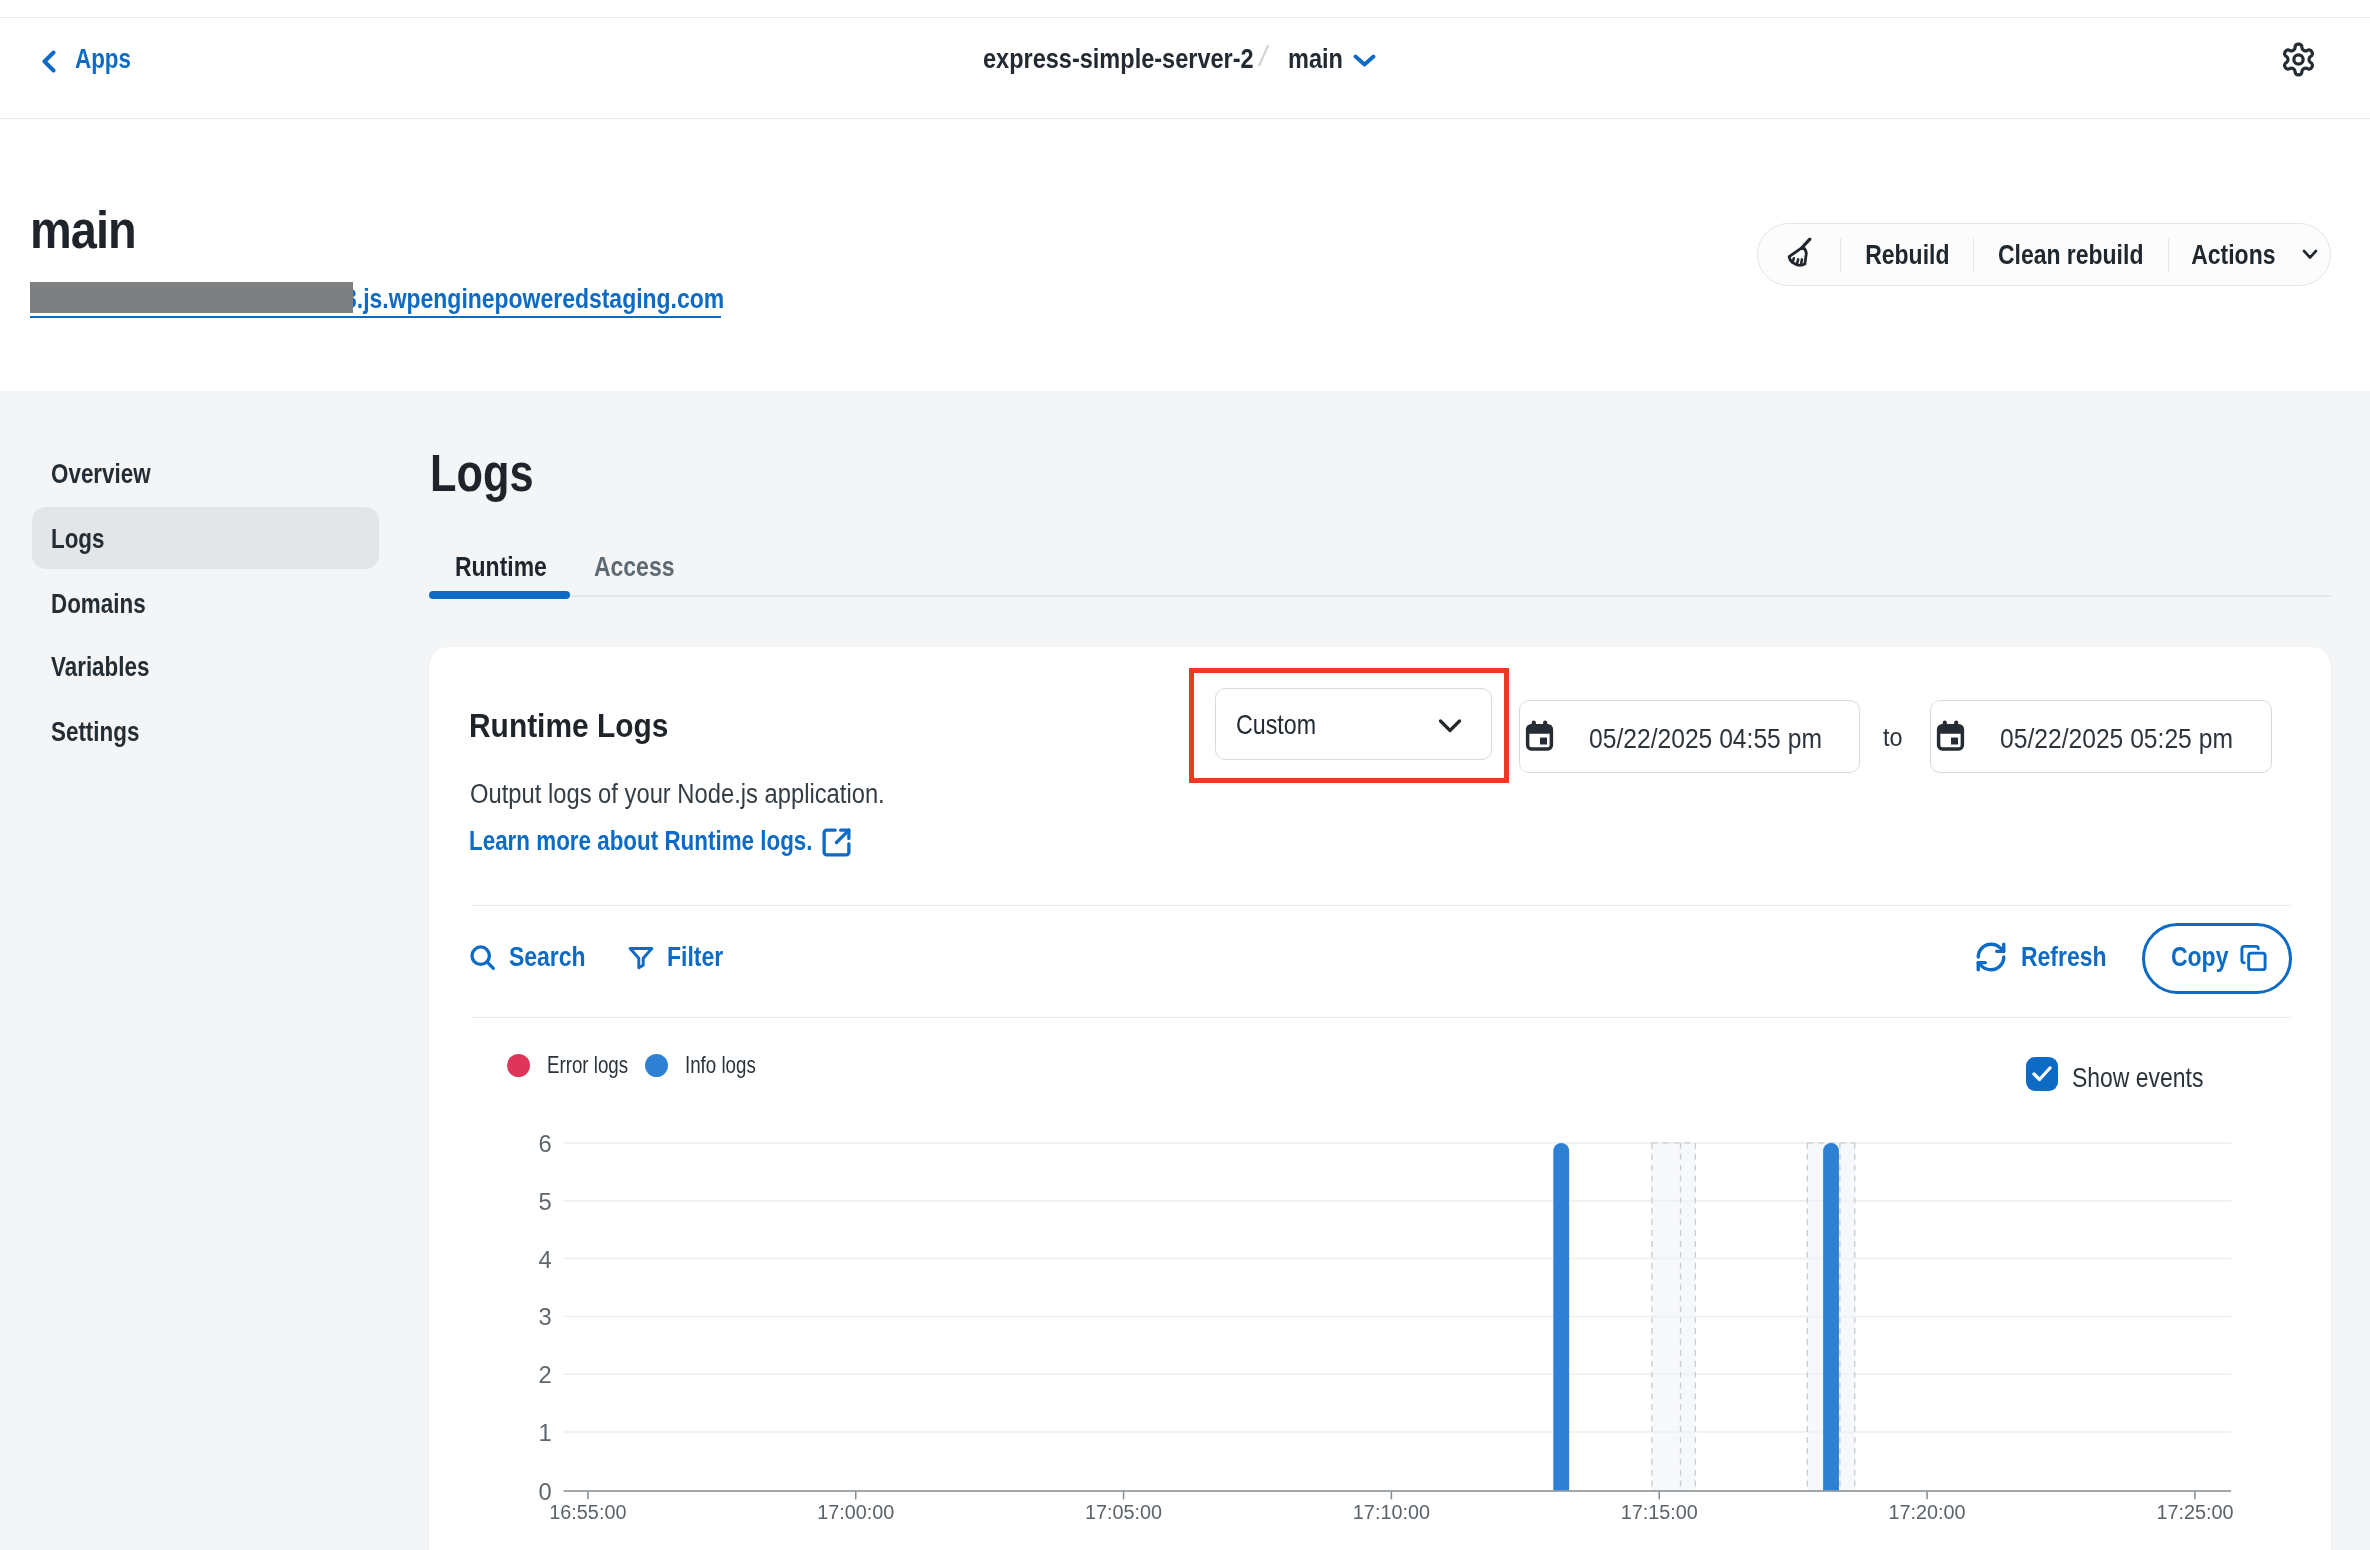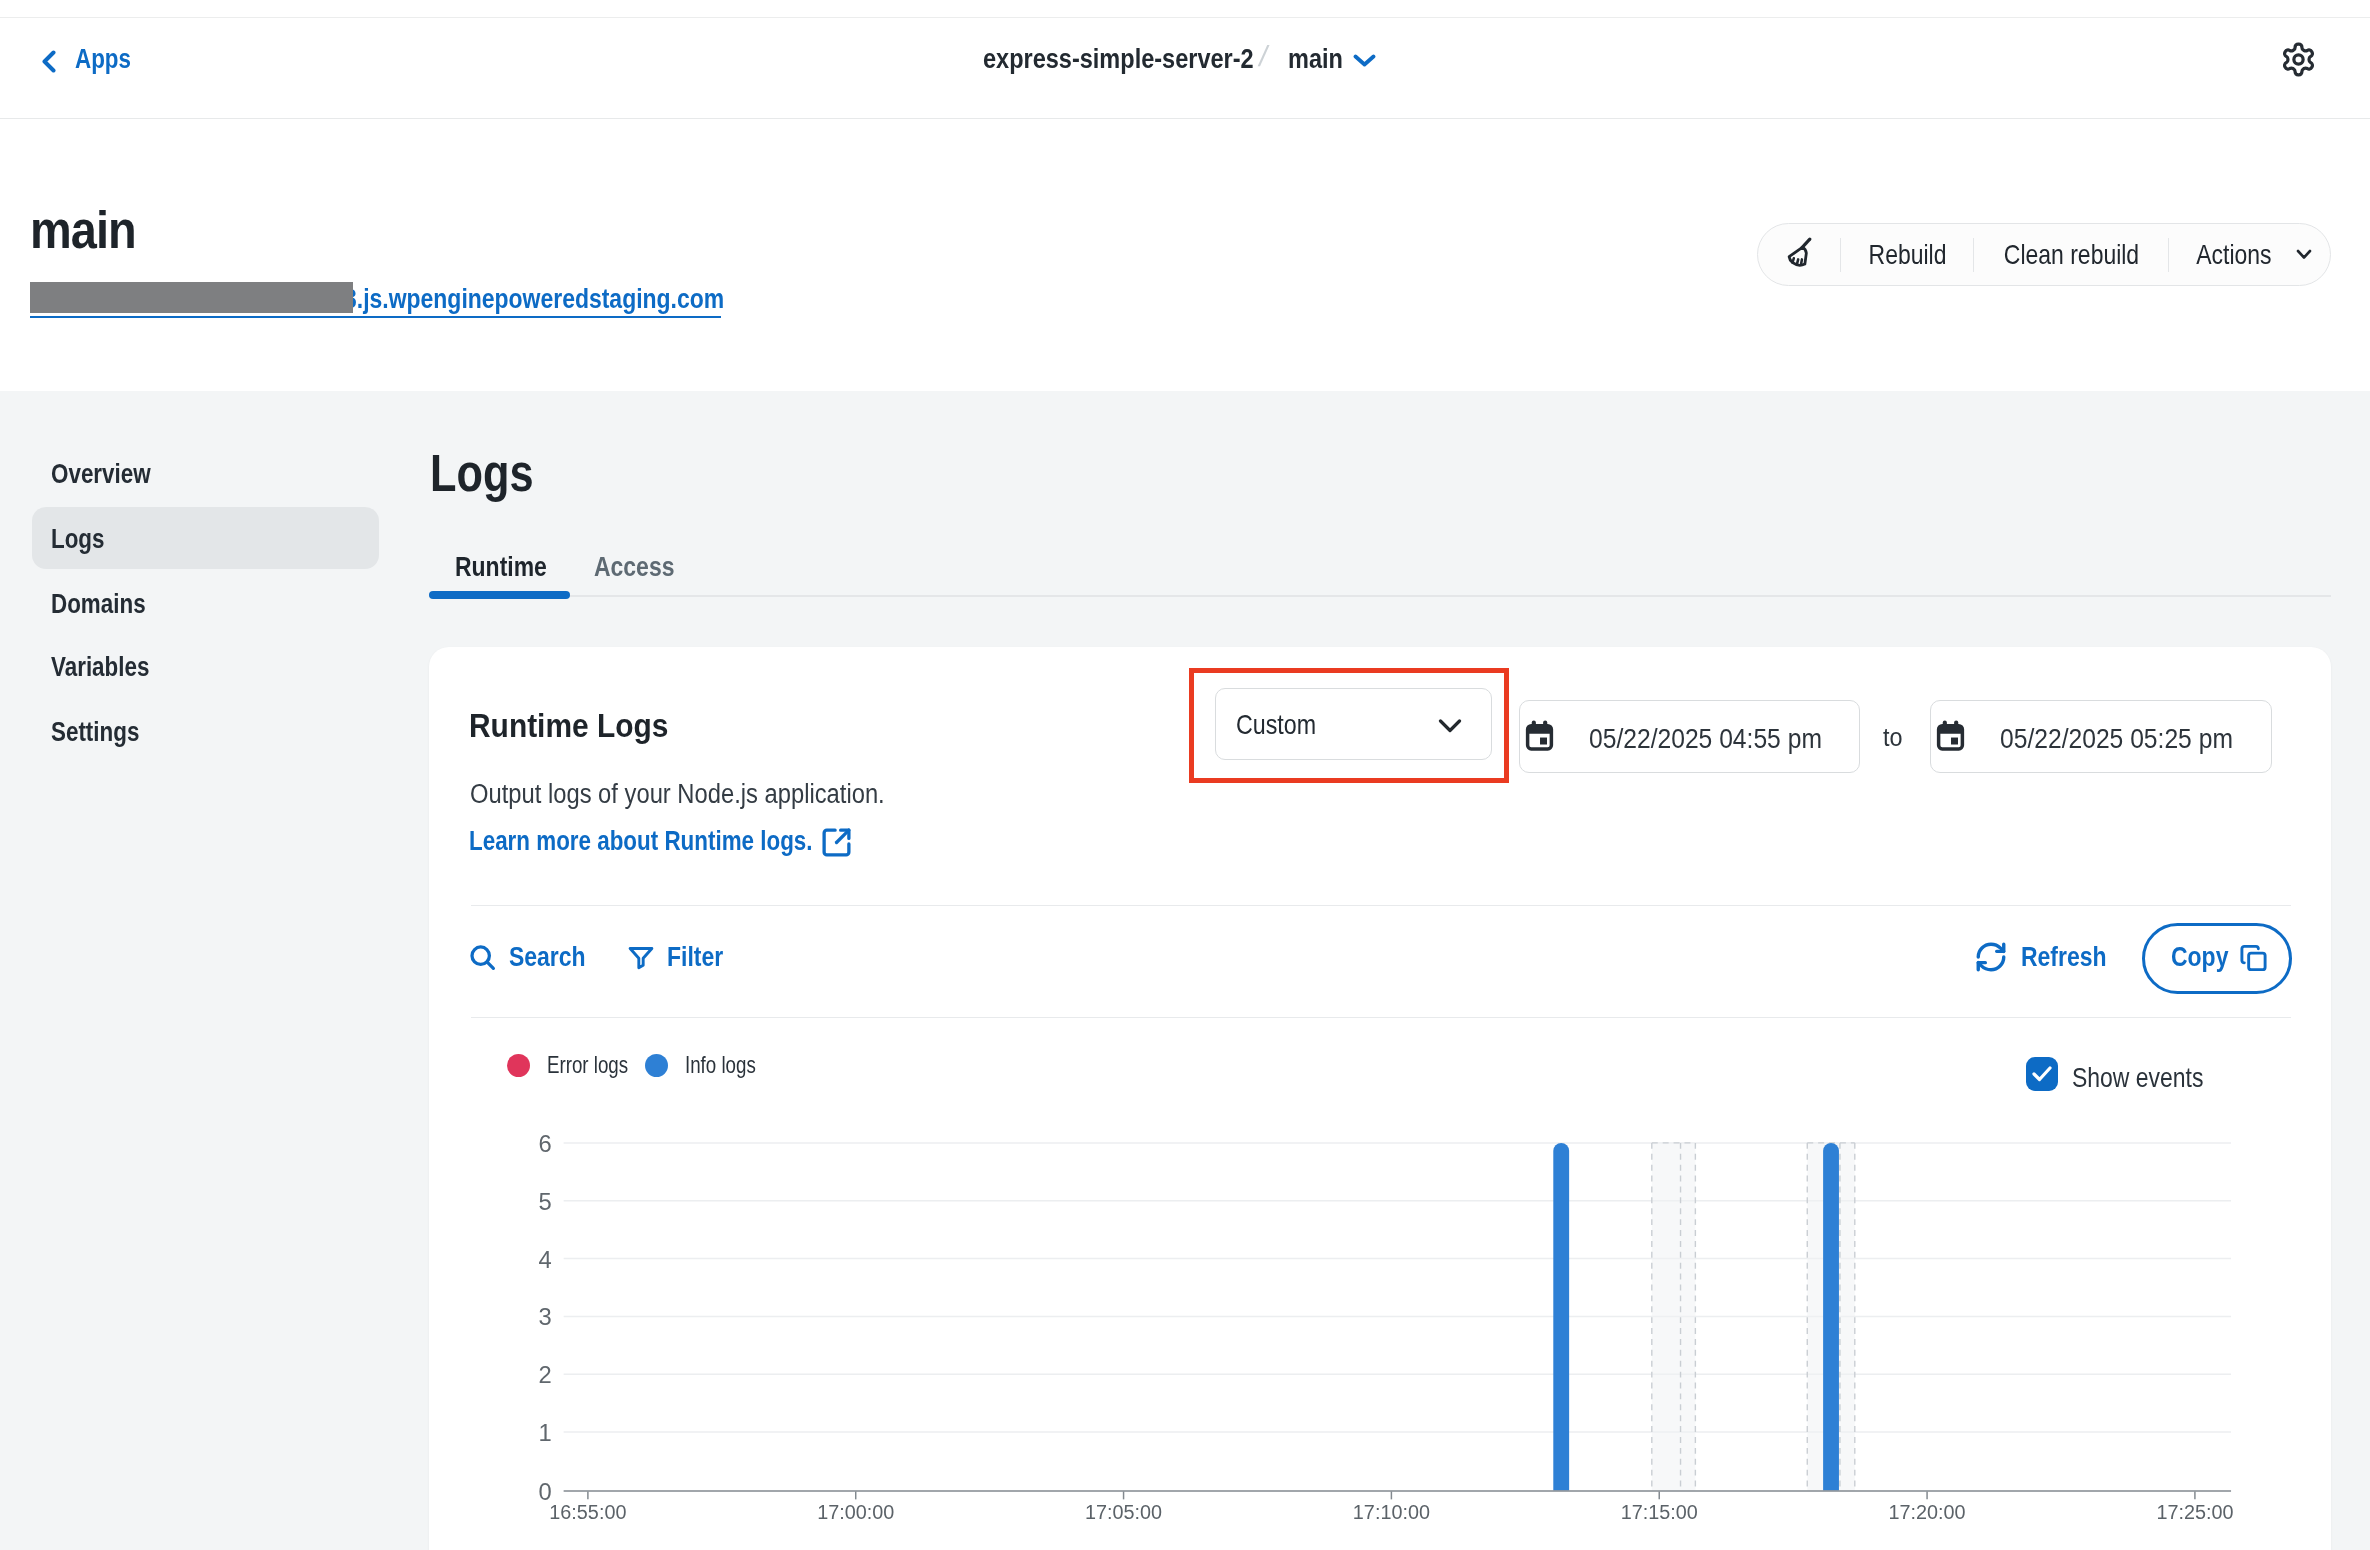--- a/index.html
+++ b/index.html
@@ -9,21 +9,21 @@
 .txt { position:absolute; line-height:1; white-space:nowrap; }
 
 
 #topstrip { left:0; top:0; width:2370px; height:18px; background:#fff; border-bottom:1px solid #eceded; }
 #topbar { left:0; top:19px; width:2370px; height:100px; background:#fff; border-bottom:1px solid #e7e9ea; }
 
 
 #header { left:0; top:120px; width:2370px; height:271px; background:#fff; }
 #btngroup { left:1757px; top:223px; width:574px; height:63px; background:#fcfcfc; border:1px solid #e3e5e7; border-radius:32px; }
 .vdiv { position:absolute; top:14px; height:34px; width:1px; background:#e4e6e8; }
-.btnlabel { position:absolute; top:1px; height:59px; display:flex; align-items:center; justify-content:center; font-size:28px; font-weight:normal; color:#21272e; }
+.btnlabel { position:absolute; top:1px; height:59px; display:flex; align-items:center; justify-content:center; font-size:28px; font-weight:bold; color:#21272e; }
 
 
 #grey { left:0; top:391px; width:2370px; height:1159px; background:#f3f5f6; }
 .navitem { position:absolute; left:51px; font-size:28px; font-weight:bold; color:#242c34; line-height:1; transform:scaleX(0.80); transform-origin:left top; white-space:nowrap; }
 #navpill { left:32px; top:507px; width:347px; height:62px; background:#e3e6e8; border-radius:14px; }
 
 #tabborder { left:429px; top:595px; width:1902px; height:2px; background:#e4e6e8; }
 #tabindicator { left:429px; top:591px; width:141px; height:8px; border-radius:4px; background:#0d6bc5; }
 
 #card { left:429px; top:647px; width:1902px; height:941px; background:#fff; border-radius:20px; box-shadow:0 1px 3px rgba(20,30,40,0.05); }

